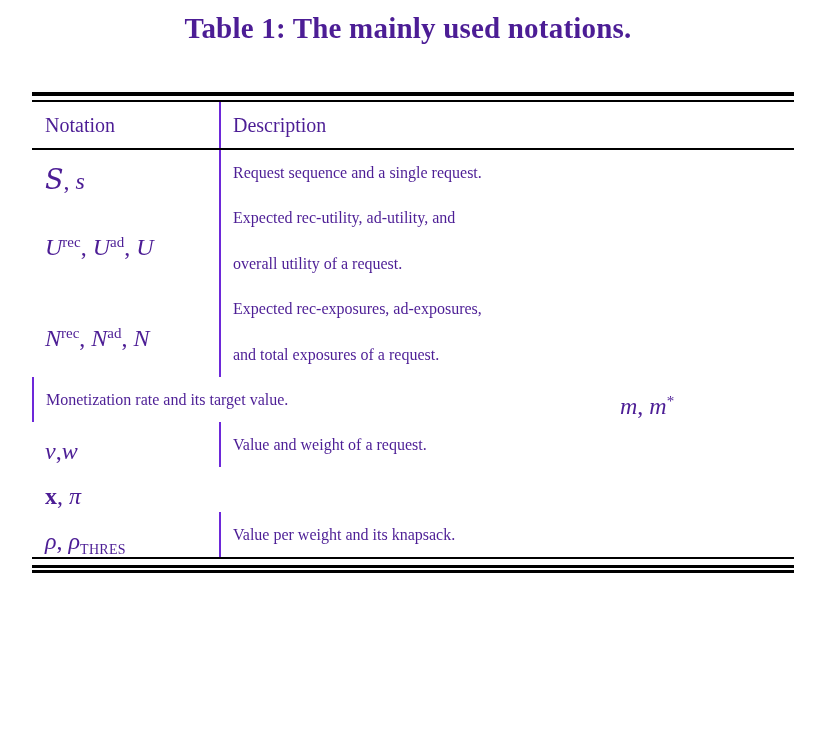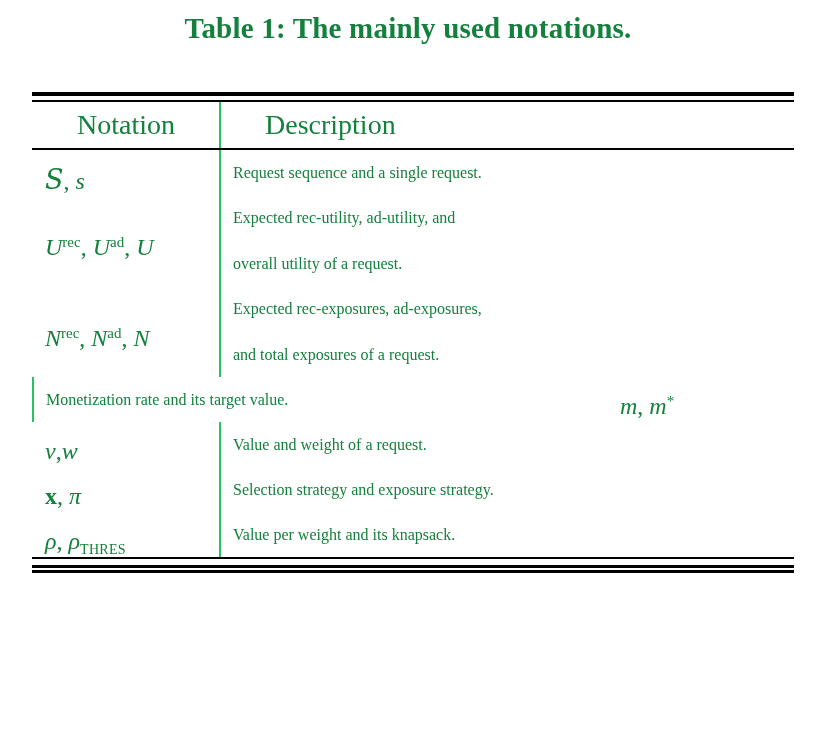--- a/index.html
+++ b/index.html
@@ -5,21 +5,21 @@
   html, body {
     margin: 0;
     padding: 0;
     background: #ffffff;
   }
   .page {
     position: relative;
     width: 816px;
     height: 730px;
     background: #ffffff;
-    color: #15803d;
+    color: #4c1d95;
     font-family: "Liberation Serif", "DejaVu Serif", serif;
     overflow: hidden;
   }
   .caption {
     position: absolute;
     top: 12px;
     left: 0;
     width: 816px;
     text-align: center;
     font-size: 29px;
@@ -53,27 +53,26 @@
     align-items: center;
     box-sizing: border-box;
   }
   .notation-cell {
     width: 187px;
     padding-left: 13px;
     flex: 0 0 auto;
   }
   .desc-cell {
     flex: 1 1 auto;
-    border-left: 2px solid #22c55e;
+    border-left: 2px solid #6d28d9;
     padding-left: 12px;
     padding-right: 6px;
   }
   .header-text {
-    font-size: 28px;
-    margin-left: 32px;
+    font-size: 20px;
   }
   .desc-text {
     font-size: 16px;
     line-height: 46px;
     white-space: pre-line;
   }
   .notation-text {
     font-size: 24px;
     white-space: nowrap;
     margin-top: 14px;
@@ -155,23 +154,20 @@
     <div class="cell desc-cell">
       <span class="desc-text">Value and weight of a request.</span>
     </div>
   </div>
 
 
   <div class="row">
     <div class="cell notation-cell">
       <span class="notation-text"><span class="seg-bold">x</span><span class="seg-up">, </span><span class="seg-it">π</span></span>
     </div>
-    <div class="cell desc-cell">
-      <span class="desc-text">Selection strategy and exposure strategy.</span>
-    </div>
   </div>
 
   <div class="row">
     <div class="cell notation-cell">
       <span class="notation-text"><span class="seg-it">ρ</span><span class="seg-up">, </span><span class="seg-it">ρ</span><span class="seg-sub">THRES</span></span>
     </div>
     <div class="cell desc-cell">
       <span class="desc-text">Value per weight and its knapsack.</span>
     </div>
   </div>

